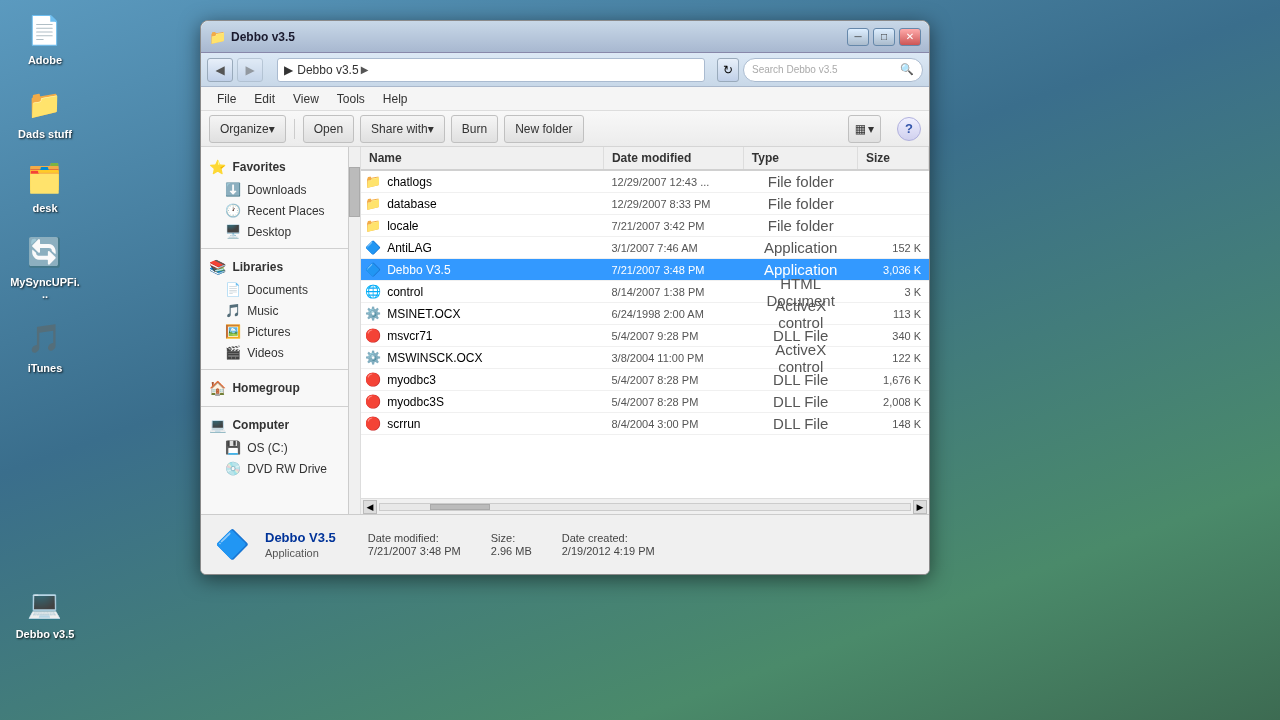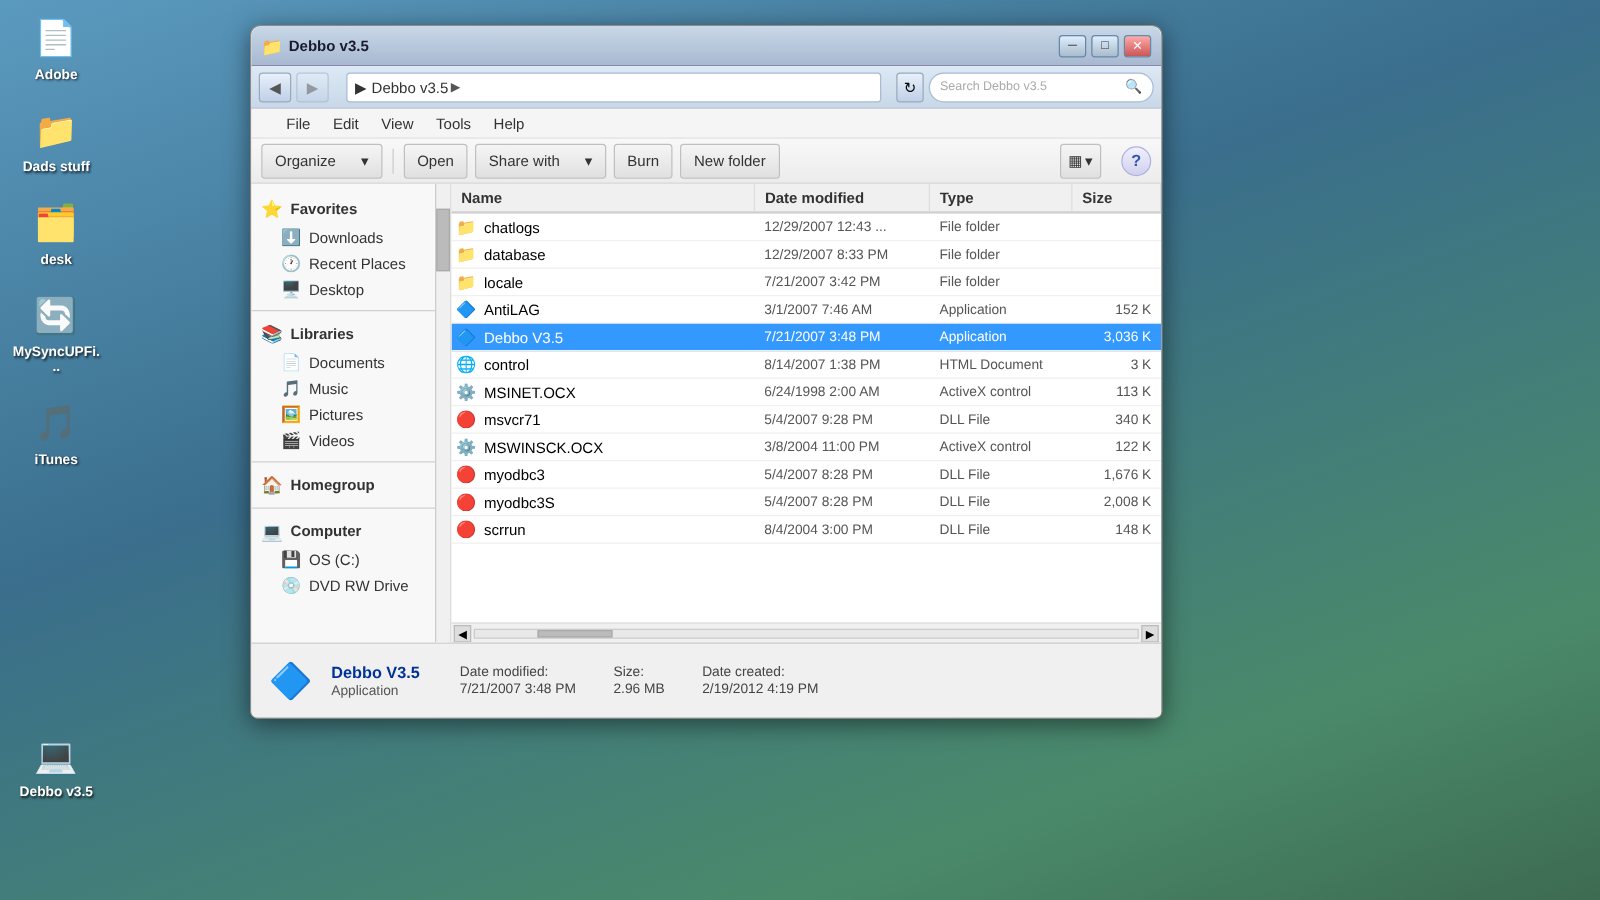--- a/index.html
+++ b/index.html
@@ -179,21 +179,21 @@
       font-size: 11px;
       color: #888;
     }
 
     
     .menu-bar {
       height: 24px;
       background: #f5f5f5;
       display: flex;
       align-items: center;
-      padding: 0 20px;
+      padding: 0 8px;
       gap: 2px;
       border-bottom: 1px solid #ddd;
     }
     .menu-item {
       padding: 2px 8px;
       cursor: pointer;
       font-size: 12px;
       color: #333;
       border-radius: 2px;
     }
@@ -210,21 +210,21 @@
     }
     .toolbar-btn {
       height: 28px;
       padding: 0 10px;
       background: linear-gradient(to bottom, #f5f5f5, #e0e0e0);
       border: 1px solid #c0c0c0;
       border-radius: 3px;
       cursor: pointer;
       display: flex;
       align-items: center;
-      gap: 20px;
+      gap: 0;
       font-size: 12px;
       color: #333;
     }
     .toolbar-sep {
       width: 1px;
       height: 20px;
       background: #ccc;
       margin: 0 2px;
     }
     .view-btn {
@@ -373,22 +373,23 @@
     }
     .file-date {
       width: 160px;
       padding: 0 8px;
       font-size: 11px;
       color: #555;
     }
     .file-type {
       width: 130px;
       padding: 0 8px;
-      font-size: 11px;
+      font-size: 15px;
       color: #555;
+      text-align: center;
     }
     .file-size {
       width: 80px;
       padding: 0 8px;
       font-size: 11px;
       color: #555;
       text-align: right;
     }
 
     

